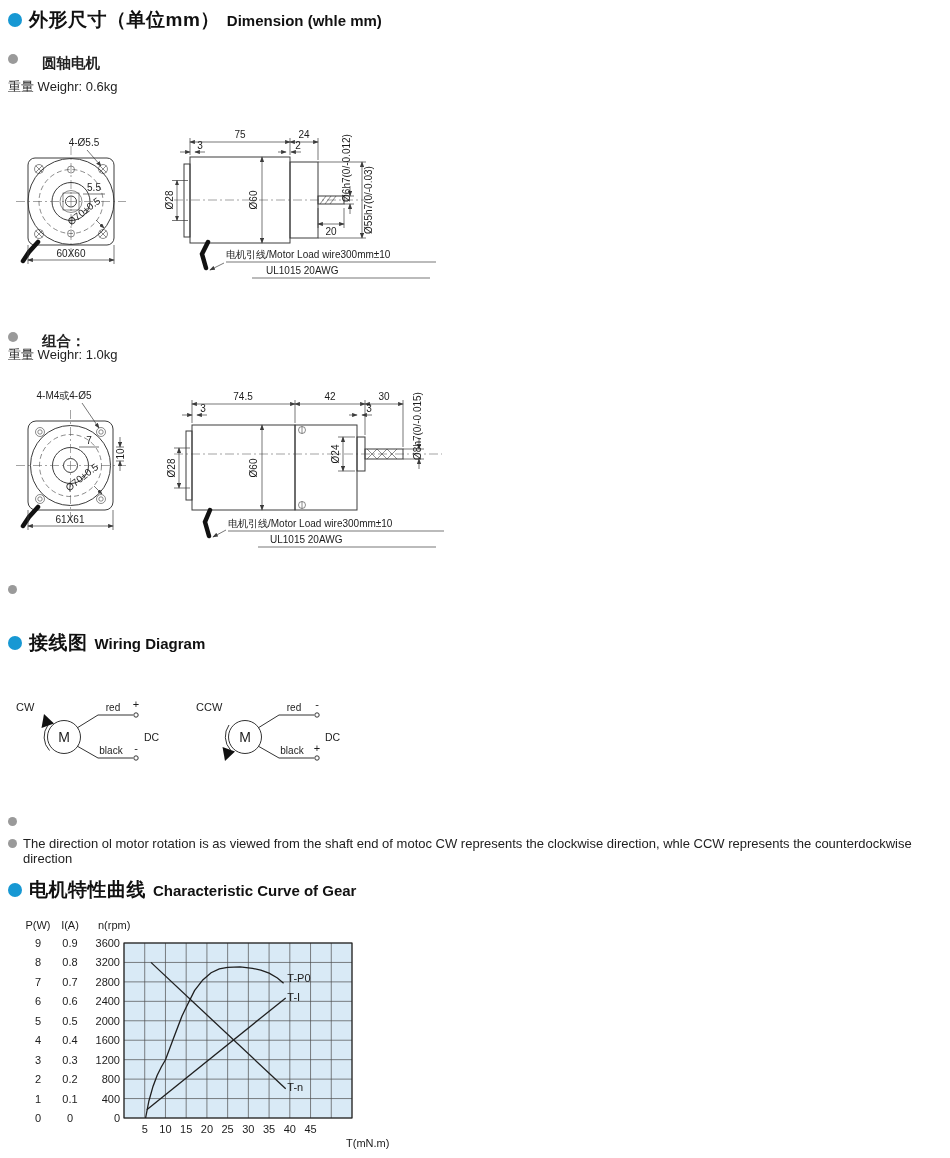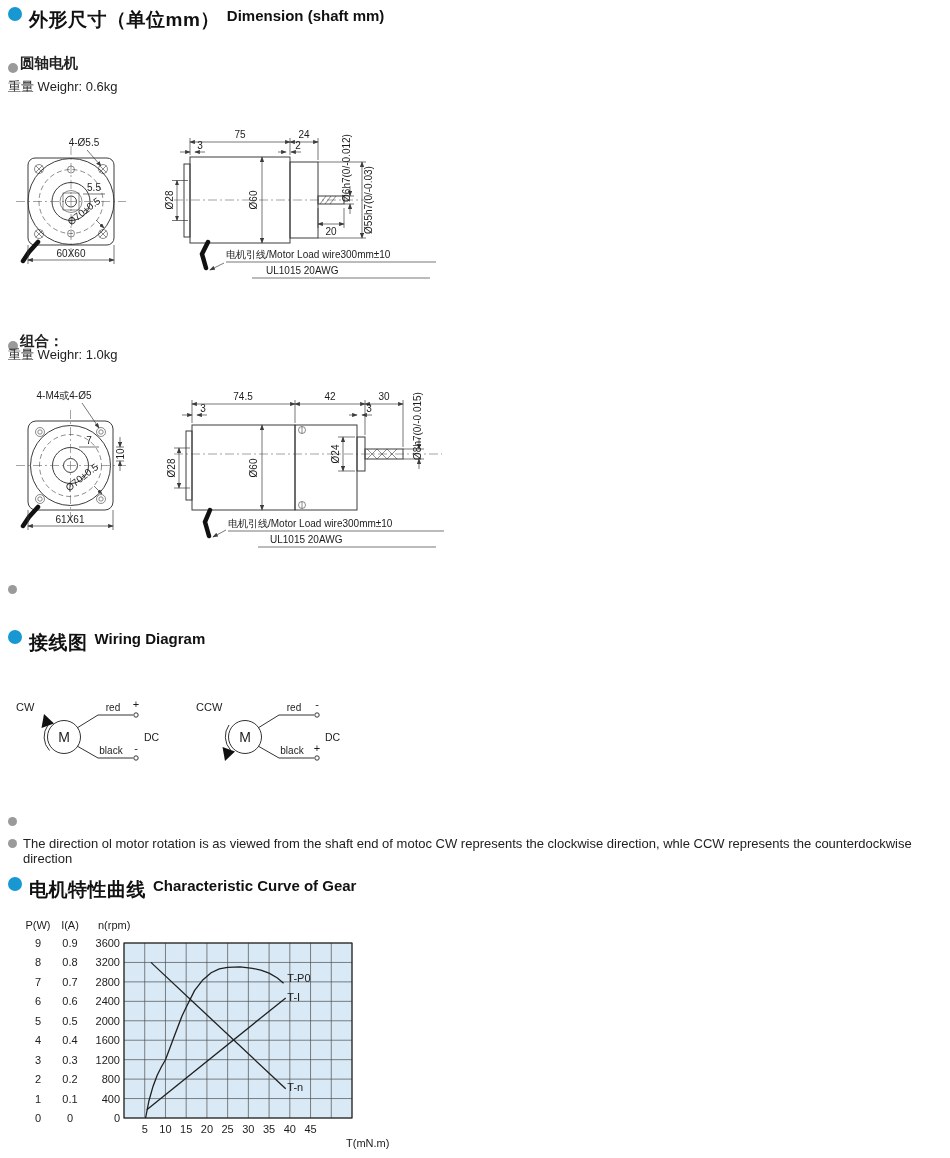--- a/index.html
+++ b/index.html
@@ -1,25 +1,25 @@
 <!DOCTYPE html>
 <html><head>
 <meta charset="utf-8">
 <style>
 *{margin:0;padding:0;box-sizing:border-box}
 html,body{width:950px;height:1158px;background:#fff;overflow:hidden}
 body{font-family:"Liberation Sans","DejaVu Sans",sans-serif;color:#1c1c1c;position:relative}
 .abs{position:absolute}
-.sec-head{display:flex;align-items:flex-start;gap:7px}
+.sec-head{display:flex;align-items:center;gap:7px}
 .dot-blue{width:14px;height:14px;border-radius:50%;background:#1798d3;flex:0 0 auto}
 .dot-gray{width:10px;height:10px;border-radius:50%;background:#9a9a9a;flex:0 0 auto}
 .dot-gray.sm{width:9px;height:9px}
 .zh-big{font-size:19px;font-weight:bold;letter-spacing:.5px;color:#111}
 .en-big{font-size:15px;font-weight:bold;color:#111}
-.sub-head{display:flex;align-items:flex-end;gap:2px}
+.sub-head{display:flex;align-items:flex-start;gap:24px}
 .sub-zh{font-size:14.5px;font-weight:bold;color:#222}
 .sub-rest{font-size:13.5px;color:#222}
 .weight{font-size:13px;color:#222}
 .note-line{display:flex;align-items:flex-start;gap:6px;font-size:13px;color:#222}
 .note-line .dot-gray{margin-top:3px}
 svg text{font-family:"Liberation Sans","DejaVu Sans",sans-serif;fill:#1c1c1c}
 .ln{stroke:#3c3c3c;fill:none;stroke-width:1}
 .thin{stroke:#3c3c3c;fill:none;stroke-width:.6}
 .dash{stroke-dasharray:5 3}
 .cl{stroke:#666;fill:none;stroke-width:.6;stroke-dasharray:9 3 2 3}
@@ -28,21 +28,21 @@
 .wire{stroke:#111;stroke-width:4.5;fill:none;stroke-linecap:round}
 .wr-sm{font-size:10px}
 .wiring-ln{stroke:#333;stroke-width:1;fill:none}
 </style>
 </head>
 <body>
 
 <div class="abs sec-head" style="left:8px;top:7px">
   <span class="dot-blue"></span>
   <span class="zh-big">外形尺寸（单位mm）</span>
-  <span class="en-big">Dimension (shaft mm)</span>
+  <span class="en-big">Dimension (whle mm)</span>
 </div>
 
 <div class="abs sub-head" style="left:8px;top:54px">
   <span class="dot-gray"></span>
   <span class="sub-zh">圆轴电机</span>
 </div>
 <div class="abs weight" style="left:8px;top:78px">重量 Weighr: 0.6kg</div>
 
 <svg class="abs" style="left:12px;top:122px" width="430" height="170" viewBox="0 0 430 170">
   <defs>

